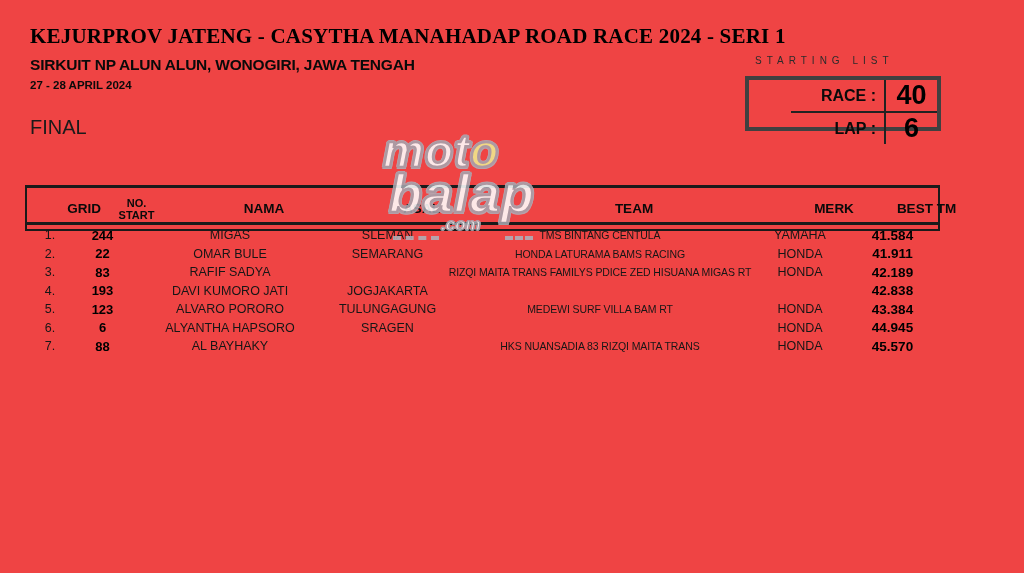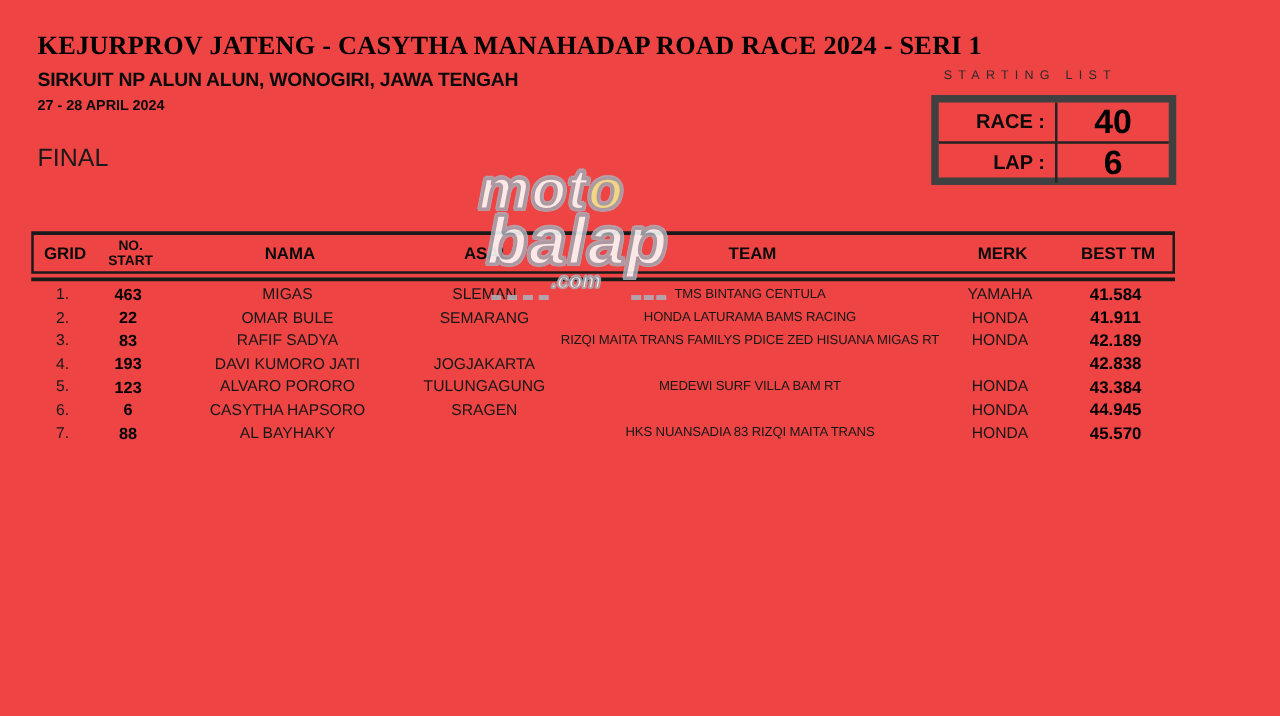--- a/index.html
+++ b/index.html
@@ -17,45 +17,45 @@
     color:#0a0a0a; white-space:nowrap; letter-spacing:-.2px;
   }
   .date {
     position:absolute; left:30px; top:79px; font-weight:bold; font-size:11.5px; color:#0a0a0a;
   }
   .starting-list {
     position:absolute; left:755px; top:55px; width:196px; 
     font-size:10px; color:#2b2b2b; letter-spacing:5px; white-space:nowrap;
   }
   .racebox {
-    position:absolute; left:745px; top:76px; width:196px; height:72px;
-    border:6px solid #404040; display:grid; grid-template-columns:95px 1fr; grid-template-rows:1fr 1fr;
+    position:absolute; left:745px; top:76px; width:196px; height:55px;
+    border:4px solid #404040; display:grid; grid-template-columns:95px 1fr; grid-template-rows:1fr 1fr;padding-left:42px;
   }
   .racebox .lbl {
     border-right:2px solid #222; display:flex; align-items:center; justify-content:flex-end;
     padding-right:8px; font-weight:bold; font-size:16px; color:#0a0a0a; white-space:nowrap;
   }
   .racebox .val {
     display:flex; align-items:center; justify-content:center; font-weight:bold;
     font-size:27px; color:#000;
   }
   .racebox .row-top { border-bottom:2px solid #222; }
   .final {
     position:absolute; left:30px; top:116px; font-size:20px; font-weight:400; color:#1a1a1a;
   }
   .class-title {
     position:absolute; left:30px; top:148px; font-size:20px; font-weight:bold; color:#0a0a0a;
     white-space:nowrap; z-index:1;
   }
   
   .thead {
-    position:absolute; left:25px; top:185px; width:915px; height:34px;
+    position:absolute; left:25px; top:185px; width:915px; height:46px;
     border:2px solid #1a1a1a; border-top-width:3px;
     display:grid; grid-template-columns:50px 55px 200px 115px 310px 90px 95px;
-    align-items:center; z-index:1; background:transparent;
+    align-items:center; z-index:1; background:transparent;padding-left:32px;
   }
   .thead .th { text-align:center; font-weight:bold; font-size:13.5px; color:#0a0a0a; white-space:nowrap; }
   .thead .th.two-line { font-size:11px; line-height:12px;text-align:center; }
   .thead-rule {
     position:absolute; left:25px; top:222px; width:915px; height:3px; background:#1a1a1a; z-index:1;
   }
   .tbody {
     position:absolute; left:25px; top:226px; width:915px; z-index:1;
   }
   .tr {
@@ -115,21 +115,21 @@
     <div class="th">ASAL</div>
     <div class="th">TEAM</div>
     <div class="th">MERK</div>
     <div class="th">BEST TM</div>
   </div>
   <div class="thead-rule"></div>
 
   <div class="tbody">
     <div class="tr">
       <div class="td grid-no">1.</div>
-      <div class="td no-start">463</div>
+      <div class="td no-start">244</div>
       <div class="td">MIGAS</div>
       <div class="td">SLEMAN</div>
       <div class="td team">TMS BINTANG CENTULA</div>
       <div class="td">YAMAHA</div>
       <div class="td best">41.584</div>
     </div>
     <div class="tr">
       <div class="td grid-no">2.</div>
       <div class="td no-start">22</div>
       <div class="td">OMAR BULE</div>
@@ -161,21 +161,21 @@
       <div class="td no-start">123</div>
       <div class="td">ALVARO PORORO</div>
       <div class="td">TULUNGAGUNG</div>
       <div class="td team">MEDEWI SURF VILLA BAM RT</div>
       <div class="td">HONDA</div>
       <div class="td best">43.384</div>
     </div>
     <div class="tr">
       <div class="td grid-no">6.</div>
       <div class="td no-start">6</div>
-      <div class="td">CASYTHA HAPSORO</div>
+      <div class="td">ALYANTHA HAPSORO</div>
       <div class="td">SRAGEN</div>
       <div class="td team"></div>
       <div class="td">HONDA</div>
       <div class="td best">44.945</div>
     </div>
     <div class="tr">
       <div class="td grid-no">7.</div>
       <div class="td no-start">88</div>
       <div class="td">AL BAYHAKY</div>
       <div class="td"></div>

